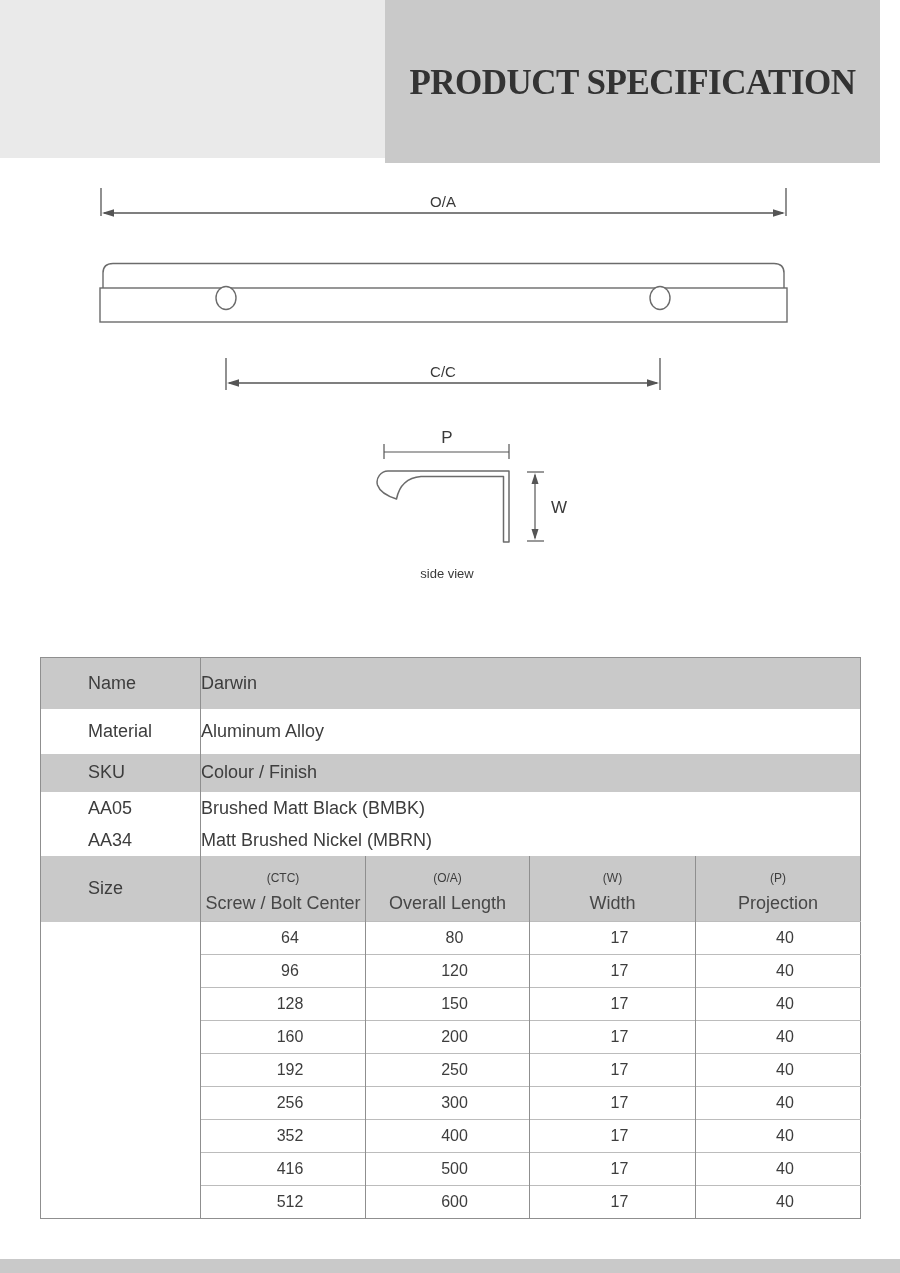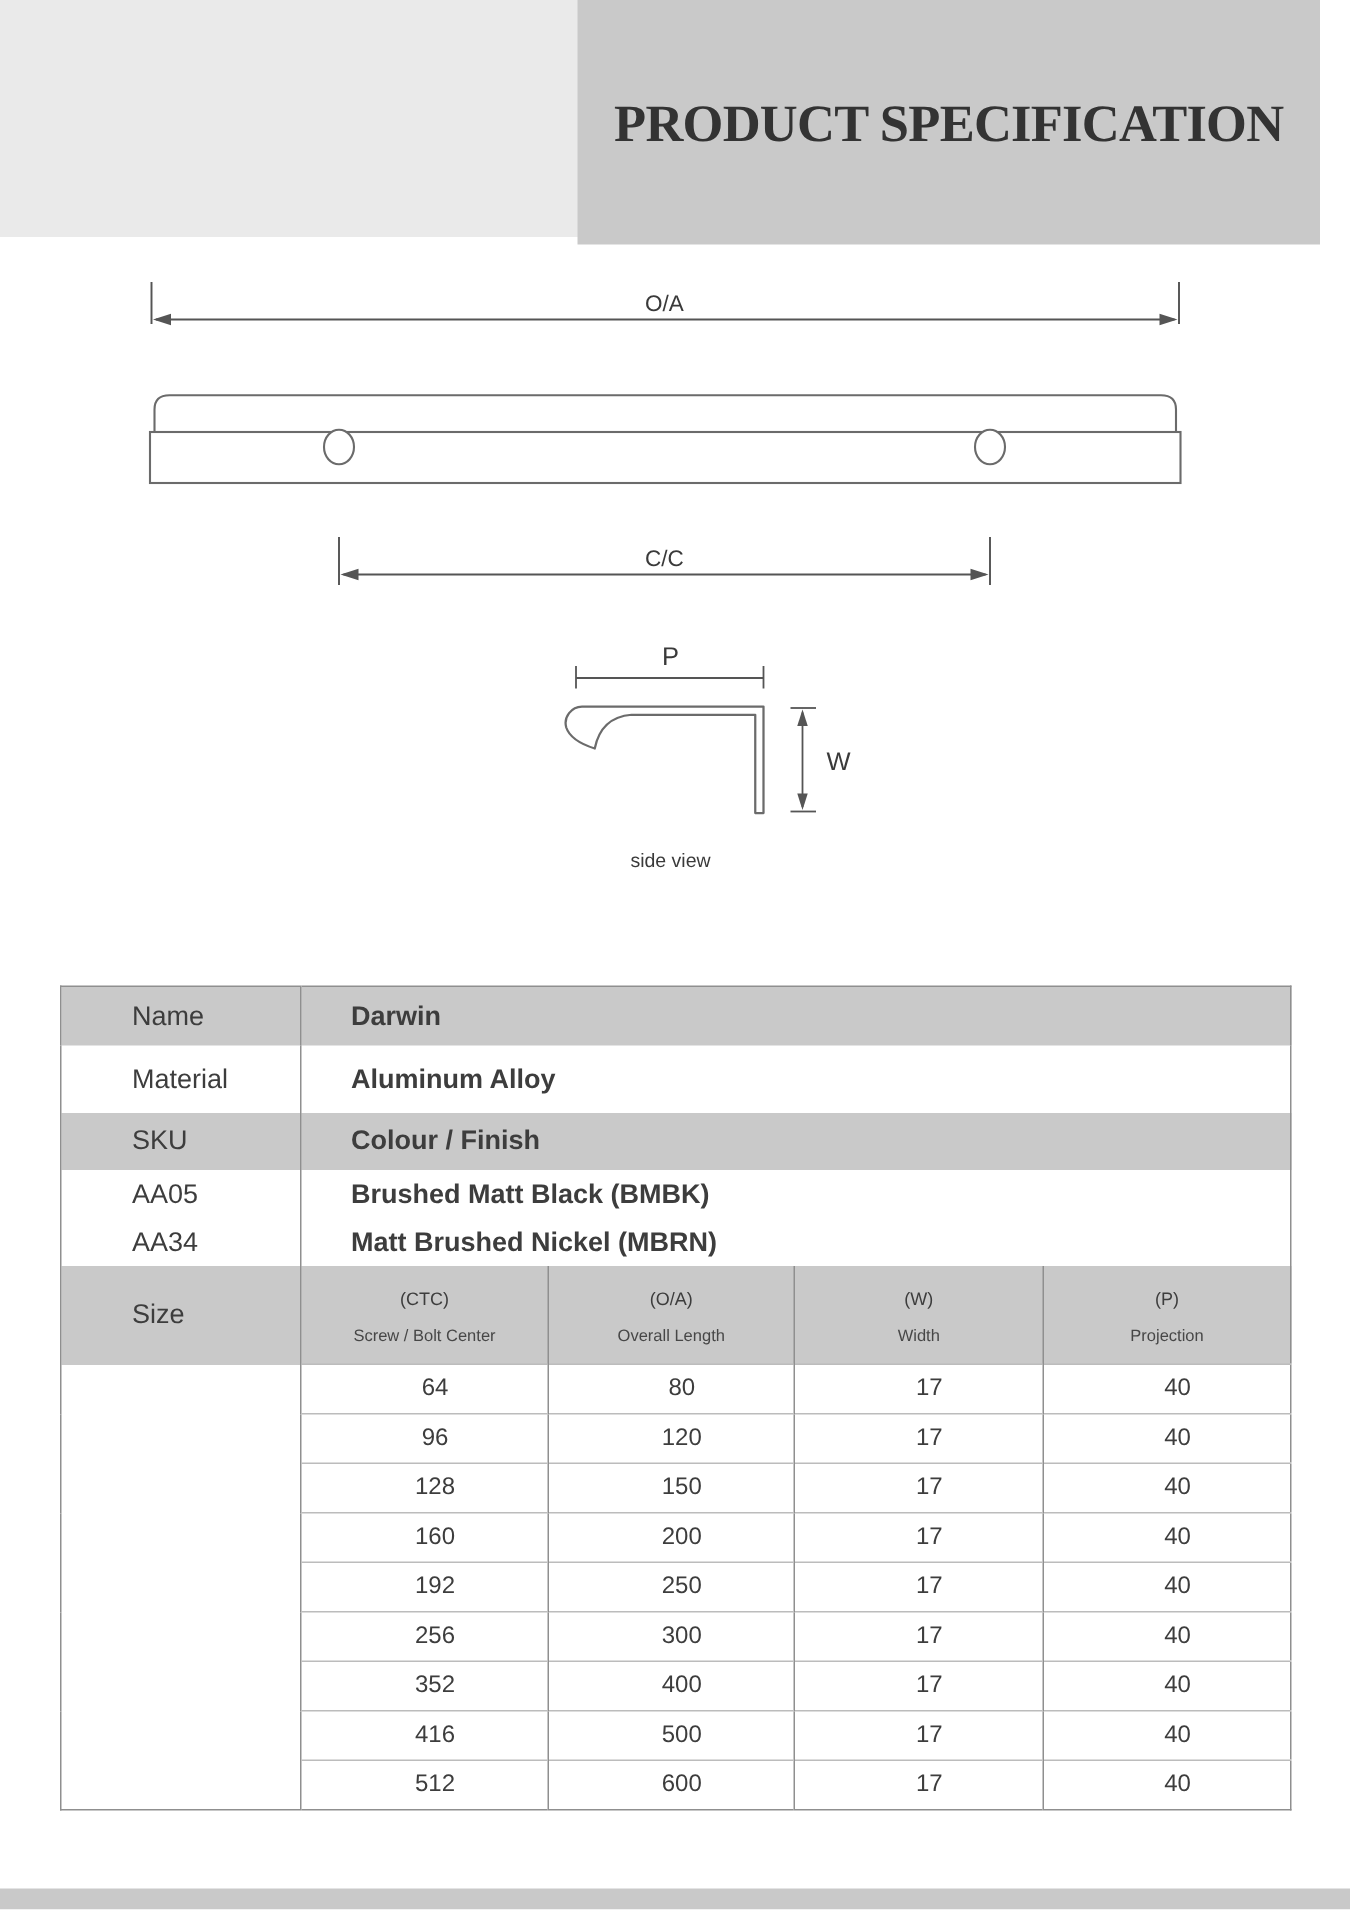--- a/index.html
+++ b/index.html
@@ -20,26 +20,26 @@
   .dim-text-lg { font-family:"Liberation Sans", sans-serif; font-size:17px; fill:#3a3a3a; }
   .dim-text-sm { font-family:"Liberation Sans", sans-serif; font-size:13px; fill:#3a3a3a; }
 
   
   table.spec { position:absolute; left:40px; top:657px; width:820px;
                border-collapse:collapse; table-layout:fixed;
                border:1px solid #8f8f8f; }
   td { vertical-align:middle; }
   .gray { background:#c9c9c9; }
   .lbl  { padding-left:47px; font-size:18px; }
-  .val  { padding-left:33px; font-size:18px;font-weight:bold; }
+  .val  { font-size:18px; }
   .vline { border-left:1px solid #8f8f8f; }
   .two-line div { line-height:32px; font-size:18px; }
   .szhead { text-align:center; }
   .szhead .abbr { font-size:12px; line-height:20px; padding-top:10px; }
-  .szhead .desc { font-size:11px; line-height:16px; padding-top:7px; padding-bottom:8px; color:#474747; }
+  .szhead .desc { font-size:18px; line-height:16px; padding-top:7px; padding-bottom:8px; color:#474747; }
   td.data { border-top:1px solid #bcbcbc; border-left:1px solid #8f8f8f;
             text-align:center; font-size:16px; height:33px;padding-left:14px; }
   td.spacer { border-top:none; }
 
   
   .bottom-band { position:absolute; left:0; top:1259px; width:900px; height:14px; background:#c9c9c9; }
 </style>
 </head>
 <body>
 
@@ -103,21 +103,21 @@
 
   <table class="spec">
     <colgroup>
       <col style="width:160px">
         <col style="width:165px">
         <col style="width:164px">
       <col style="width:166px">
         <col style="width:165px">
     </colgroup>
     <tbody>
-      <tr style="height:39px;">
+      <tr style="height:51px;">
         <td class="lbl gray">Name</td>
         <td class="val gray vline" colspan="4">Darwin</td>
       </tr>
       <tr style="height:45px;">
         <td class="lbl">Material</td>
         <td class="val vline" colspan="4">Aluminum Alloy</td>
       </tr>
       <tr style="height:38px;">
         <td class="lbl gray">SKU</td>
         <td class="val gray vline" colspan="4">Colour / Finish</td>

